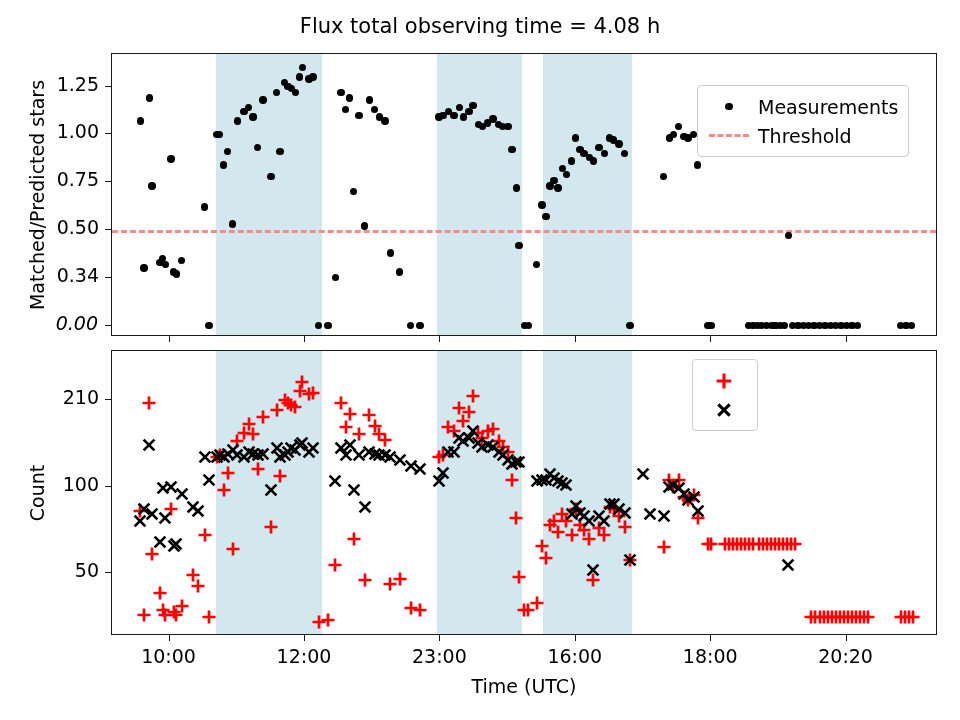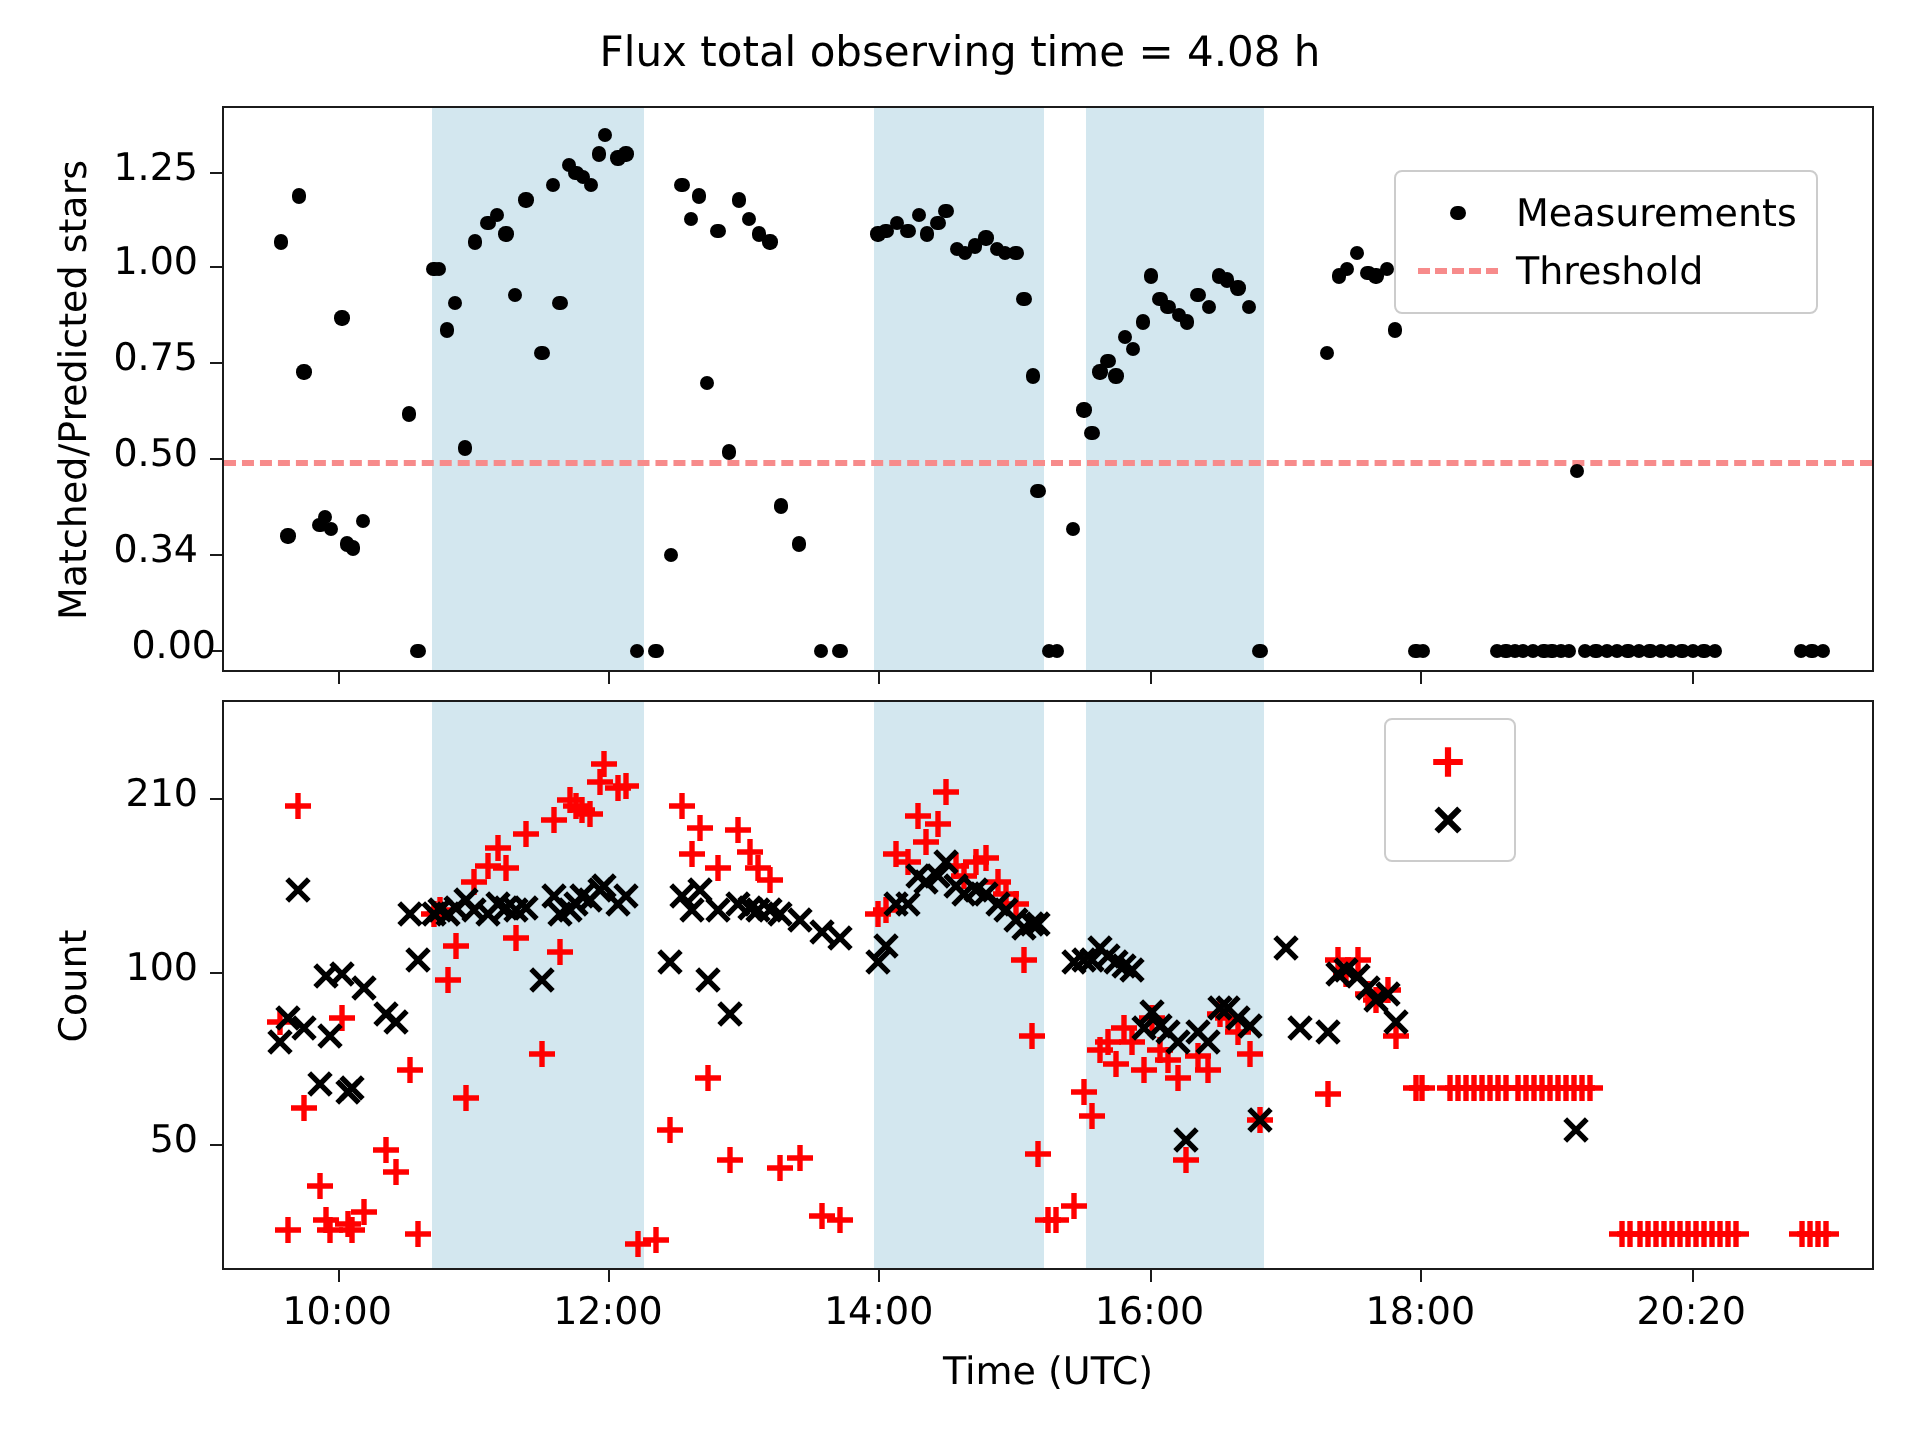--- a/index.html
+++ b/index.html
@@ -307,21 +307,21 @@
         <div class="pt-dot" style="left: 734.598px; top: 271.527px;"></div>
         <div class="pt-dot" style="left: 740.015px; top: 271.527px;"></div>
         <div class="pt-dot" style="left: 745.431px; top: 271.527px;"></div>
         <div class="pt-dot" style="left: 788.762px; top: 271.527px;"></div>
         <div class="pt-dot" style="left: 794.179px; top: 271.527px;"></div>
         <div class="pt-dot" style="left: 799.595px; top: 271.527px;"></div>
       </div>
   </div>
   <div id="top-decor">
       <div class="ytick-mark" style="left: 105px; top: 324.527px;"></div>
-      <div class="ytick-label" style="left: 14px; width: 94px; top: 311.527px;">0.00</div>
+      <div class="ytick-label" style="left: 4px; width: 94px; top: 311.527px; font-style: italic;">0.00</div>
       <div class="ytick-mark" style="left: 105px; top: 276.723px;"></div>
       <div class="ytick-label" style="left: 5px; width: 94px; top: 263.723px;">0.34</div>
       <div class="ytick-mark" style="left: 105px; top: 228.919px;"></div>
       <div class="ytick-label" style="left: 5px; width: 94px; top: 215.919px;">0.50</div>
       <div class="ytick-mark" style="left: 105px; top: 181.115px;"></div>
       <div class="ytick-label" style="left: 5px; width: 94px; top: 168.115px;">0.75</div>
       <div class="ytick-mark" style="left: 105px; top: 133.311px;"></div>
       <div class="ytick-label" style="left: 5px; width: 94px; top: 120.311px;">1.00</div>
       <div class="ytick-mark" style="left: 105px; top: 85.5068px;"></div>
       <div class="ytick-label" style="left: 5px; width: 94px; top: 72.5068px;">1.25</div>
@@ -1578,21 +1578,21 @@
       <div class="ytick-mark" style="left: 105px; top: 398.659px;"></div>
       <div class="ytick-label" style="left: 5px; width: 94px; top: 385.659px;">210</div>
       <div class="xtick-mark" style="left: 168.549px; top: 336px;"></div>
       <div class="xtick-mark" style="left: 168.549px; top: 635px;"></div>
       <div class="xtick-label" style="left: 108.549px; width: 120px; top: 645px;">10:00</div>
       <div class="xtick-mark" style="left: 303.959px; top: 336px;"></div>
       <div class="xtick-mark" style="left: 303.959px; top: 635px;"></div>
       <div class="xtick-label" style="left: 243.959px; width: 120px; top: 645px;">12:00</div>
       <div class="xtick-mark" style="left: 439.369px; top: 336px;"></div>
       <div class="xtick-mark" style="left: 439.369px; top: 635px;"></div>
-      <div class="xtick-label" style="left: 379.369px; width: 120px; top: 645px;">14:00</div>
+      <div class="xtick-label" style="left: 379.369px; width: 120px; top: 645px;">23:00</div>
       <div class="xtick-mark" style="left: 574.779px; top: 336px;"></div>
       <div class="xtick-mark" style="left: 574.779px; top: 635px;"></div>
       <div class="xtick-label" style="left: 514.779px; width: 120px; top: 645px;">16:00</div>
       <div class="xtick-mark" style="left: 710.189px; top: 336px;"></div>
       <div class="xtick-mark" style="left: 710.189px; top: 635px;"></div>
       <div class="xtick-label" style="left: 650.189px; width: 120px; top: 645px;">18:00</div>
       <div class="xtick-mark" style="left: 845.598px; top: 336px;"></div>
       <div class="xtick-mark" style="left: 845.598px; top: 635px;"></div>
       <div class="xtick-label" style="left: 785.598px; width: 120px; top: 645px;">20:20</div>
     </div>

